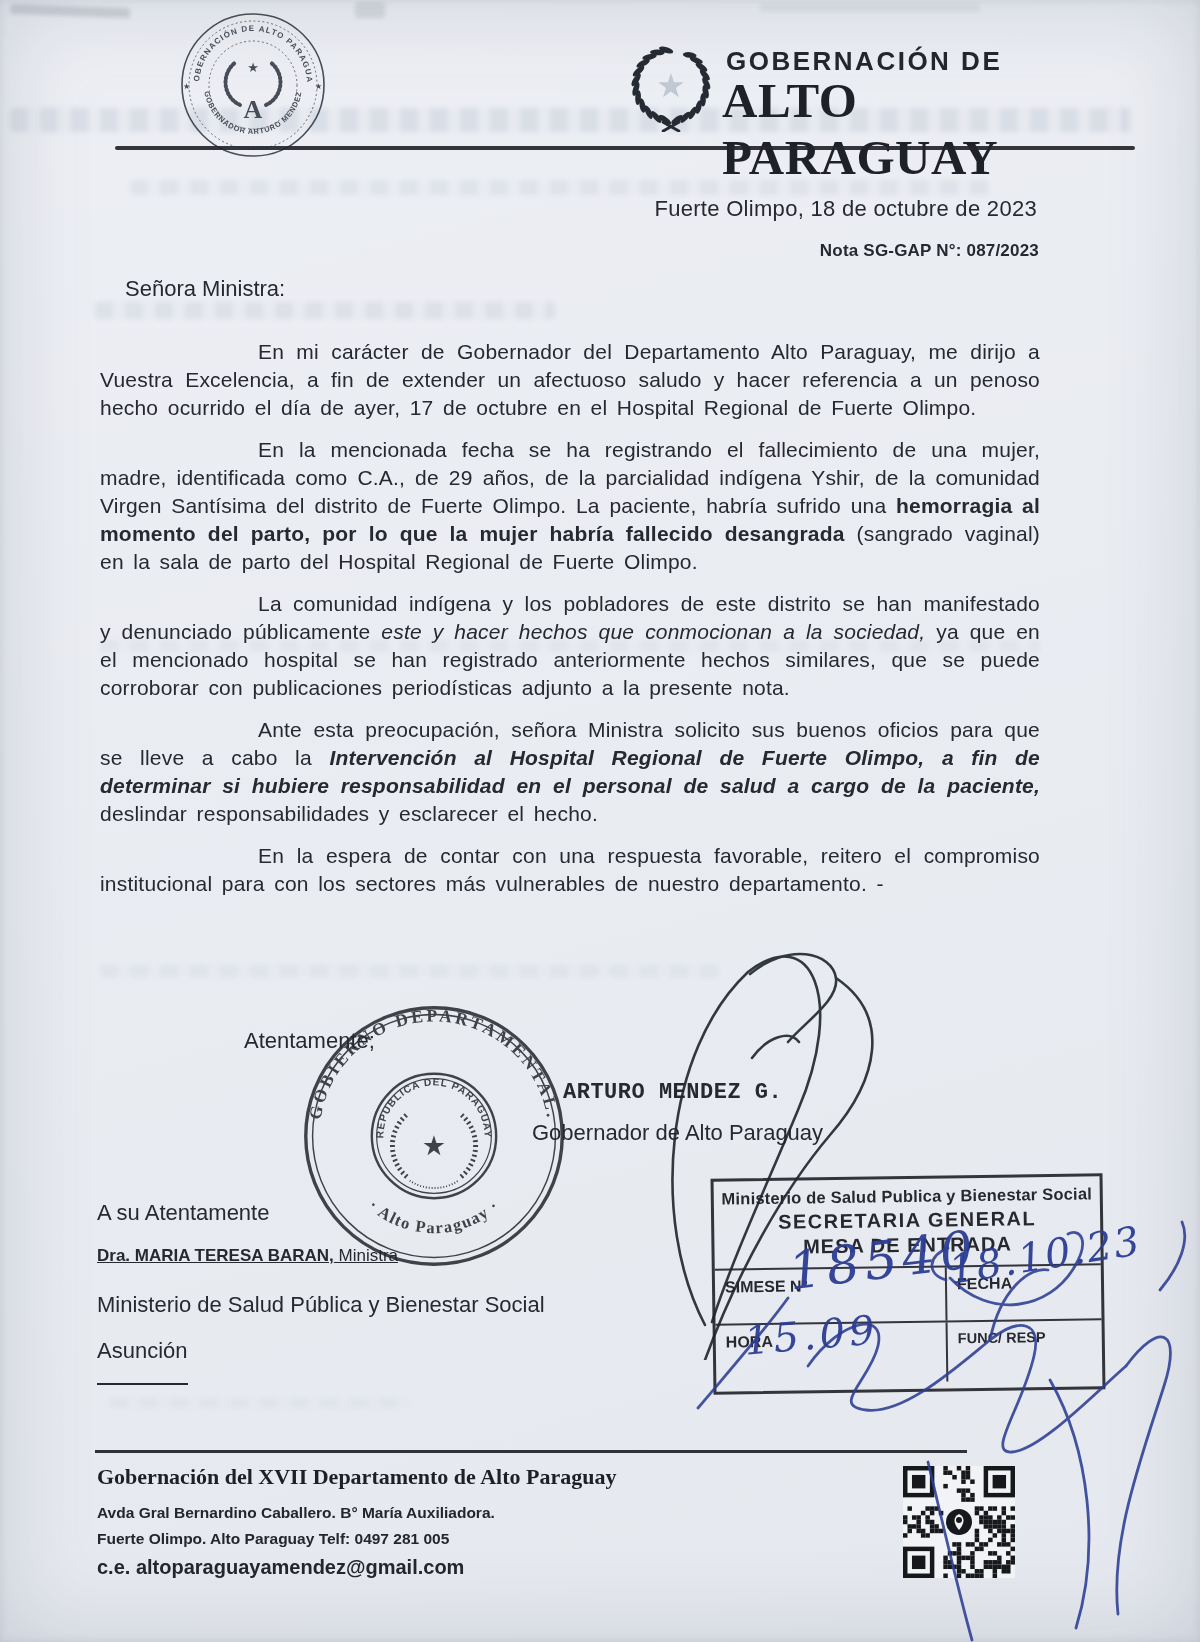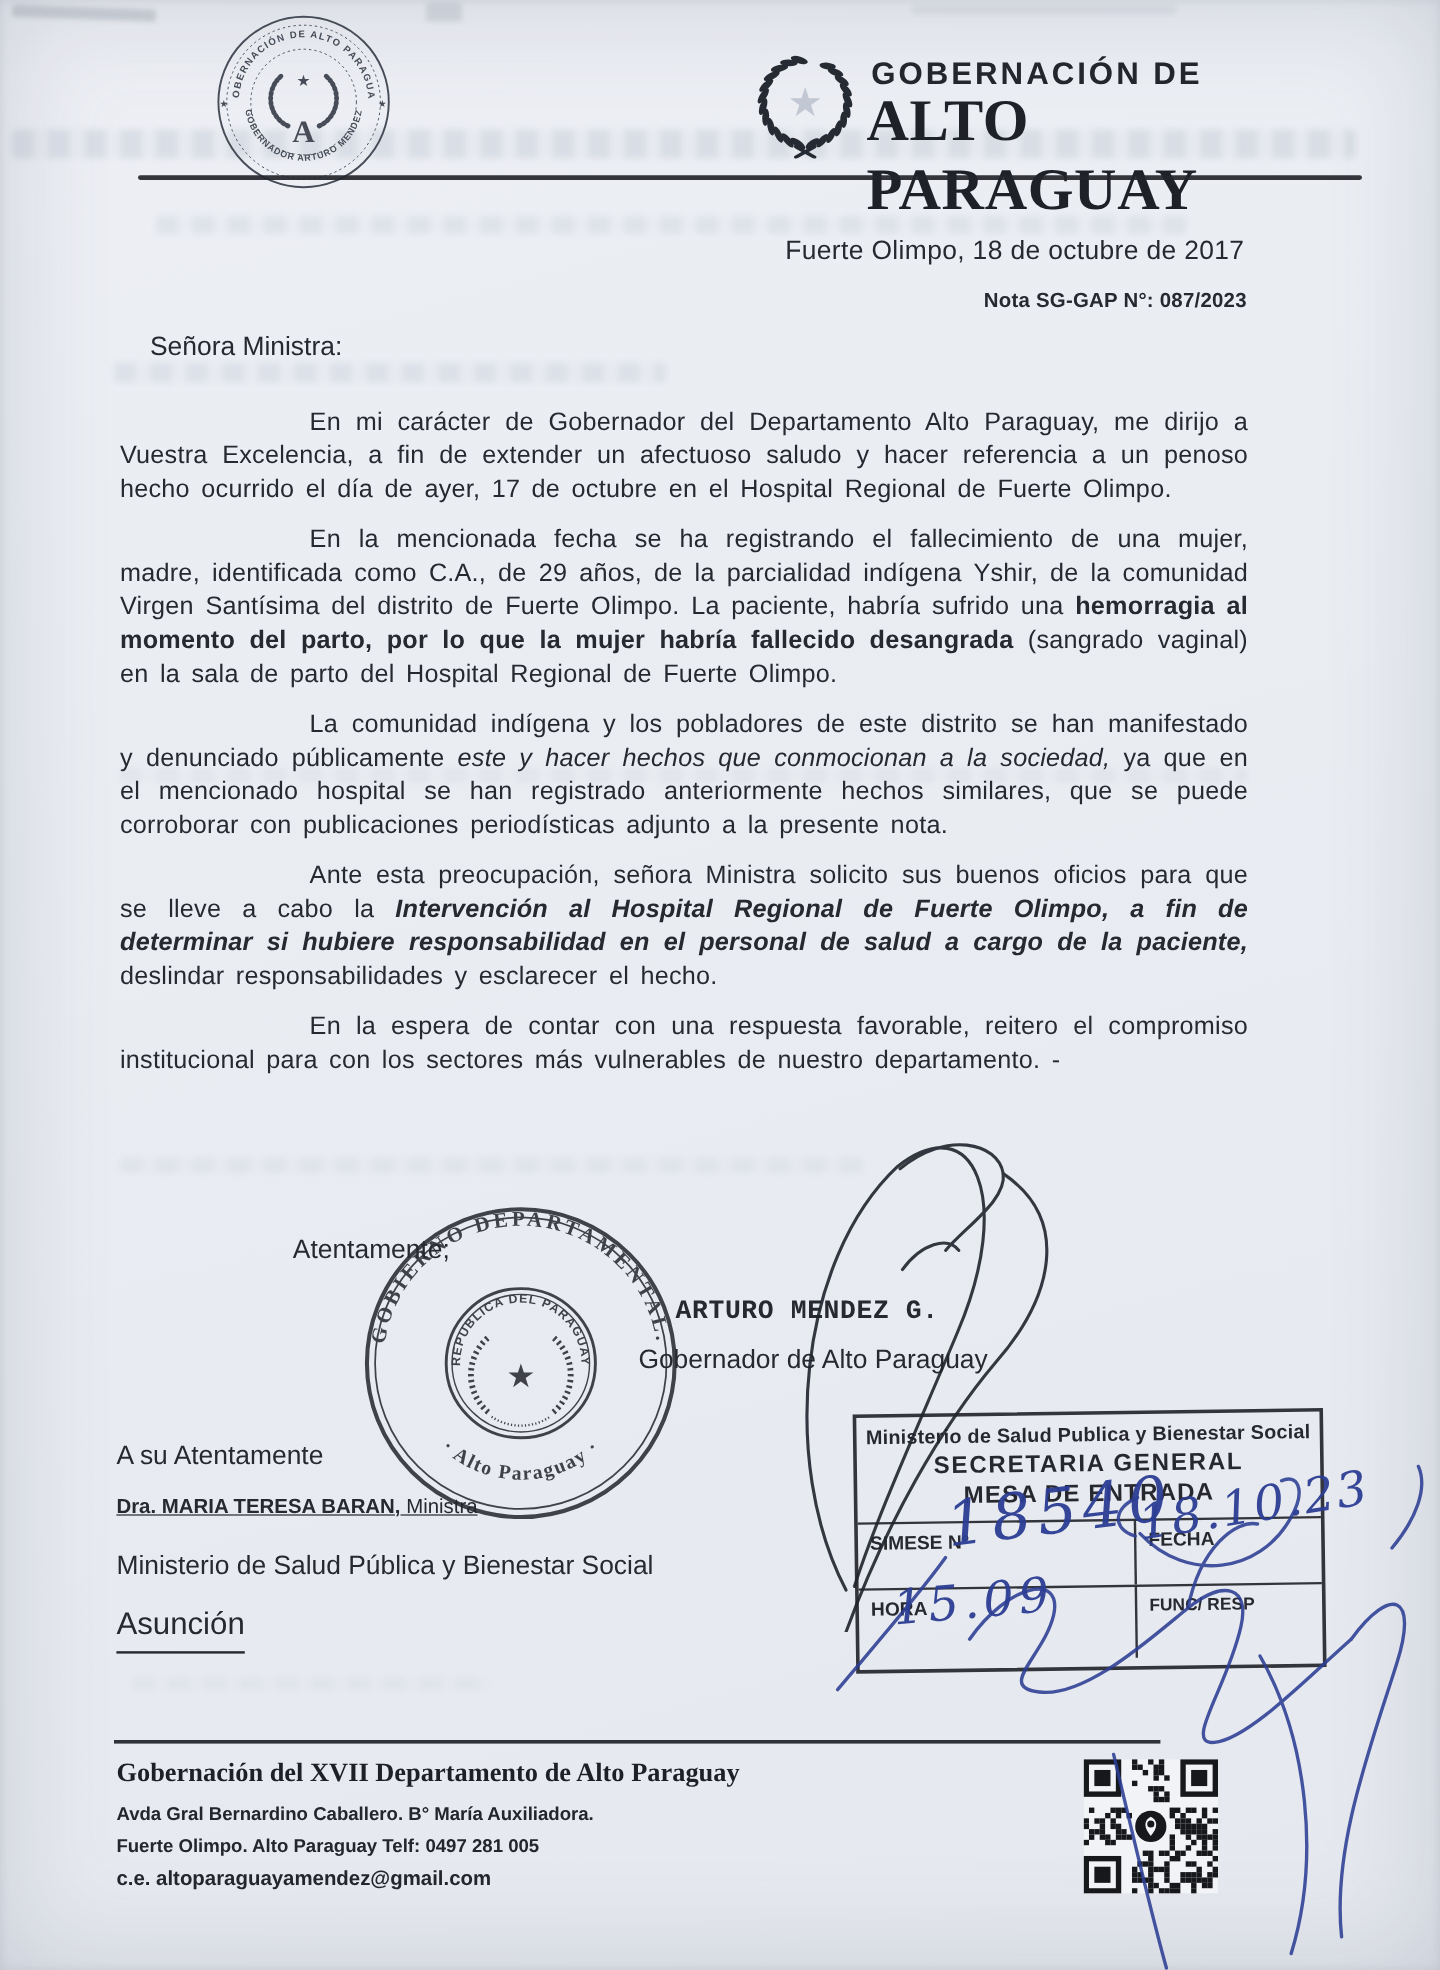--- a/index.html
+++ b/index.html
@@ -30,21 +30,21 @@
   .closing{left:244px;top:1028px;font-size:22px;z-index:3;}
   
   .stamp-round{left:298px;top:1000px;width:272px;height:272px;opacity:.85;z-index:2;}
   .signature-main{left:500px;top:930px;width:430px;height:430px;z-index:5;}
   .sig-name{left:563px;top:1080px;font-size:22px;font-weight:700;letter-spacing:.5px;z-index:4;font-family:Liberation Mono, monospace;}
   .sig-title{left:532px;top:1120px;font-size:22px;z-index:4;}
   
   .addr1{left:97px;top:1200px;font-size:22px;}
   .addr2{left:97px;top:1246px;font-size:17px;text-decoration:underline;}
   .addr3{left:97px;top:1292px;font-size:22px;}
-  .addr4{left:97px;top:1338px;font-size:26px;border-bottom:2px solid #26292f;padding-bottom:7px;}
+  .addr4{left:97px;top:1338px;font-size:22px;border-bottom:2px solid #26292f;padding-bottom:19px;}
   
   .entry-stamp{left:712px;top:1176px;width:386px;height:210px;border:3px solid rgba(20,21,26,.85);
     transform:rotate(-0.8deg);z-index:4;color:rgba(18,19,24,.9);}
   .es-head{height:89px;border-bottom:2px solid rgba(20,21,26,.85);text-align:center;padding-top:8px;box-sizing:border-box;}
   .es-org{font-size:16.5px;font-weight:700;letter-spacing:.2px;}
   .es-dept{font-size:20px;font-weight:700;letter-spacing:1.5px;margin-top:3px;}
   .es-desk{font-size:20px;font-weight:700;letter-spacing:1px;margin-top:2px;}
   .es-row{display:flex;height:55px;border-bottom:2px solid rgba(20,21,26,.85);box-sizing:border-box;}
   .es-row:last-child{border-bottom:none;height:59px;}
   .es-cell{padding:8px 0 0 10px;box-sizing:border-box;font-size:16px;font-weight:700;}
@@ -54,21 +54,21 @@
   .hand{position:absolute;font-family:"DejaVu Serif",serif;font-style:italic;color:#2c3e94;z-index:7;opacity:.95;}
   .hand-simese{left:788px;top:1230px;font-size:52px;letter-spacing:5px;transform:rotate(-7deg);}
   .hand-fecha{left:948px;top:1232px;font-size:40px;letter-spacing:2px;transform:rotate(-9deg);}
   .hand-hora{left:744px;top:1312px;font-size:40px;letter-spacing:4px;transform:rotate(-5deg);}
   .blue-ink{left:690px;top:1170px;width:510px;height:472px;z-index:6;}
   
   .footer-rule{left:95px;top:1450px;width:872px;height:3px;background:#1c1e22;opacity:.9;}
   .f-org{left:97px;top:1464px;font-family:"Liberation Serif",serif;font-size:22px;font-weight:700;color:#1d2026;}
   .f-addr{left:97px;top:1504px;font-size:15.5px;font-weight:700;color:#23262b;}
   .f-tel{left:97px;top:1530px;font-size:15.5px;font-weight:700;color:#23262b;}
-  .f-mail{left:97px;top:1556px;font-size:17px;font-weight:600;color:#23262b;}
+  .f-mail{left:97px;top:1556px;font-size:20px;font-weight:600;color:#23262b;}
   .qr{left:903px;top:1466px;width:112px;height:112px;z-index:3;}
 </style>
 </head>
 <body>
 
 <div class="page">
 
   <div class="smudge" style="left:10px;top:6px;width:120px;height:10px;transform:rotate(2deg);"></div>
   <div class="smudge" style="left:355px;top:2px;width:30px;height:16px;opacity:.7;"></div>
   <div class="smudge" style="left:760px;top:4px;width:220px;height:8px;opacity:.4;"></div>
@@ -132,21 +132,21 @@
           <ellipse cx="69.07709351239538" cy="21.470268538368664" rx="7" ry="2.9" fill="#252a33" transform="rotate(7 69.07709351239538 21.470268538368664)"></ellipse>
         </g>
       <path d="M 42 90 L 58 99 M 58 90 L 42 99" stroke="#252a33" stroke-width="3" stroke-linecap="round"></path>
     </svg>
     <div class="brand-line1">GOBERNACIÓN DE</div>
     <div class="brand-line2">ALTO PARAGUAY</div>
   </div>
 
   <div class="abs header-rule"></div>
 
-  <div class="abs date-line">Fuerte Olimpo, 18 de octubre de 2017</div>
+  <div class="abs date-line">Fuerte Olimpo, 18 de octubre de 2023</div>
   <div class="abs ref-line">Nota SG-GAP N°: 087/2023</div>
 
   <div class="abs salutation">Señora Ministra:</div>
 
   <div class="abs letter-body">
       <p class="para"><span>En mi carácter de Gobernador del Departamento Alto Paraguay, me dirijo a Vuestra Excelencia, a fin de extender un afectuoso saludo y hacer referencia a un penoso hecho ocurrido el día de ayer, 17 de octubre en el Hospital Regional de Fuerte Olimpo.</span></p>
       <p class="para"><span>En la mencionada fecha se ha registrando el fallecimiento de una mujer, madre, identificada como C.A., de 29 años, de la parcialidad indígena Yshir, de la comunidad Virgen Santísima del distrito de Fuerte Olimpo. La paciente, habría sufrido una </span><span class="b">hemorragia al momento del parto, por lo que la mujer habría fallecido desangrada</span><span> (sangrado vaginal) en la sala de parto del Hospital Regional de Fuerte Olimpo.</span></p>
       <p class="para"><span>La comunidad indígena y los pobladores de este distrito se han manifestado y denunciado públicamente </span><span class="i">este y hacer hechos que conmocionan a la sociedad,</span><span> ya que en el mencionado hospital se han registrado anteriormente hechos similares, que se puede corroborar con publicaciones periodísticas adjunto a la presente nota.</span></p>
       <p class="para"><span>Ante esta preocupación, señora Ministra solicito sus buenos oficios para que se lleve a cabo la </span><span class="bi">Intervención al Hospital Regional de Fuerte Olimpo, a fin de determinar si hubiere responsabilidad en el personal de salud a cargo de la paciente,</span><span> deslindar responsabilidades y esclarecer el hecho.</span></p>
       <p class="para"><span>En la espera de contar con una respuesta favorable, reitero el compromiso institucional para con los sectores más vulnerables de nuestro departamento. -</span></p>

